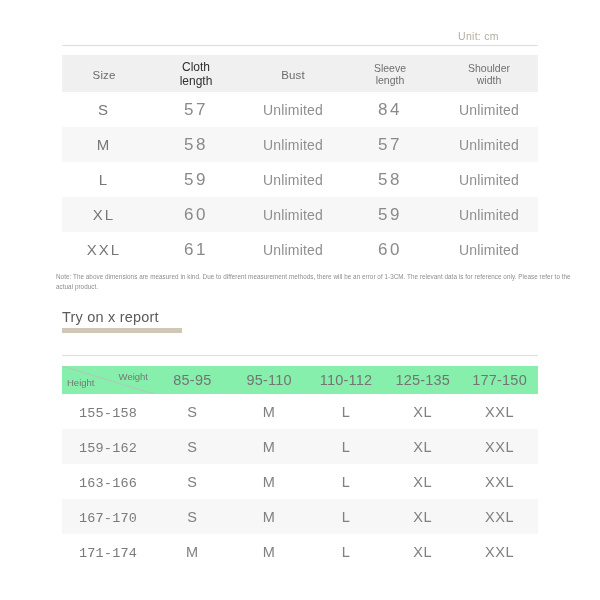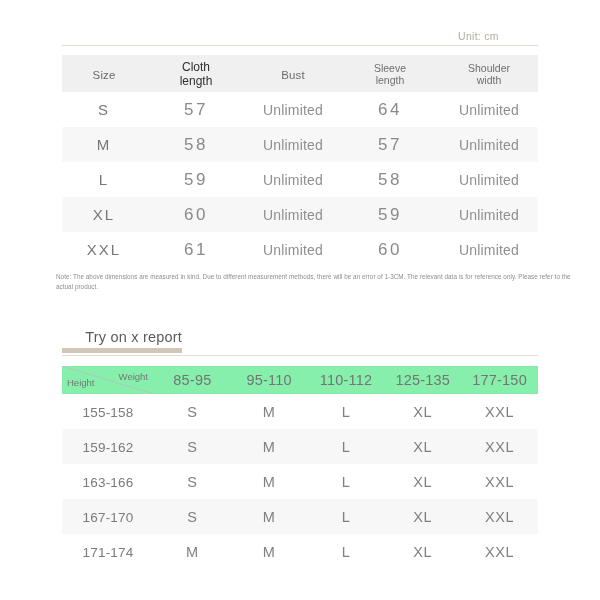--- a/index.html
+++ b/index.html
@@ -174,20 +174,21 @@
   }
   .cell-weightrange {
     font-size: 14.5px;
     color: #747474;
     letter-spacing: 0.2px;
   }
   .cell-heightrange {
     font-size: 13.5px;
     color: #7b7b7b;
     letter-spacing: 0.2px;
+    font-family: Liberation Mono, monospace;
   }
   .cell-letter {
     font-size: 14.5px;
     color: #808080;
     letter-spacing: 0.6px;
   }
 </style>
 </head>
 <body>
 
@@ -220,21 +221,21 @@
           <div class="hd-two-line">Shoulder</div>
           <div class="hd-two-line">width</div>
         </th>
       </tr>
     </thead>
     <tbody id="size-tbody">
         <tr class="drow stripe-a">
           <td><span class="cell-size">S</span></td>
           <td><span class="cell-num">57</span></td>
           <td><span class="cell-unlimited">Unlimited</span></td>
-          <td><span class="cell-num">64</span></td>
+          <td><span class="cell-num">84</span></td>
           <td><span class="cell-unlimited">Unlimited</span></td>
         </tr>
         <tr class="drow stripe-b">
           <td><span class="cell-size">M</span></td>
           <td><span class="cell-num">58</span></td>
           <td><span class="cell-unlimited">Unlimited</span></td>
           <td><span class="cell-num">57</span></td>
           <td><span class="cell-unlimited">Unlimited</span></td>
         </tr>
         <tr class="drow stripe-a">
@@ -256,21 +257,21 @@
           <td><span class="cell-num">61</span></td>
           <td><span class="cell-unlimited">Unlimited</span></td>
           <td><span class="cell-num">60</span></td>
           <td><span class="cell-unlimited">Unlimited</span></td>
         </tr>
       </tbody>
   </table>
 
   <div class="note">Note: The above dimensions are measured in kind. Due to different measurement methods, there will be an error of 1-3CM. The relevant data is for reference only. Please refer to the actual product.</div>
 
-  <div class="section-head" style="top:328px; width:120px;text-align:right;">
+  <div class="section-head" style="top:308px; width:120px;">
     <div class="section-title">Try on x report</div>
     <div class="title-underline"></div>
   </div>
   <div class="section-head" style="top:355px; width:476px;">
     <div class="title-rule"></div>
   </div>
 
   <table class="size-table" id="table-try">
     <thead>
       <tr class="hrow">

